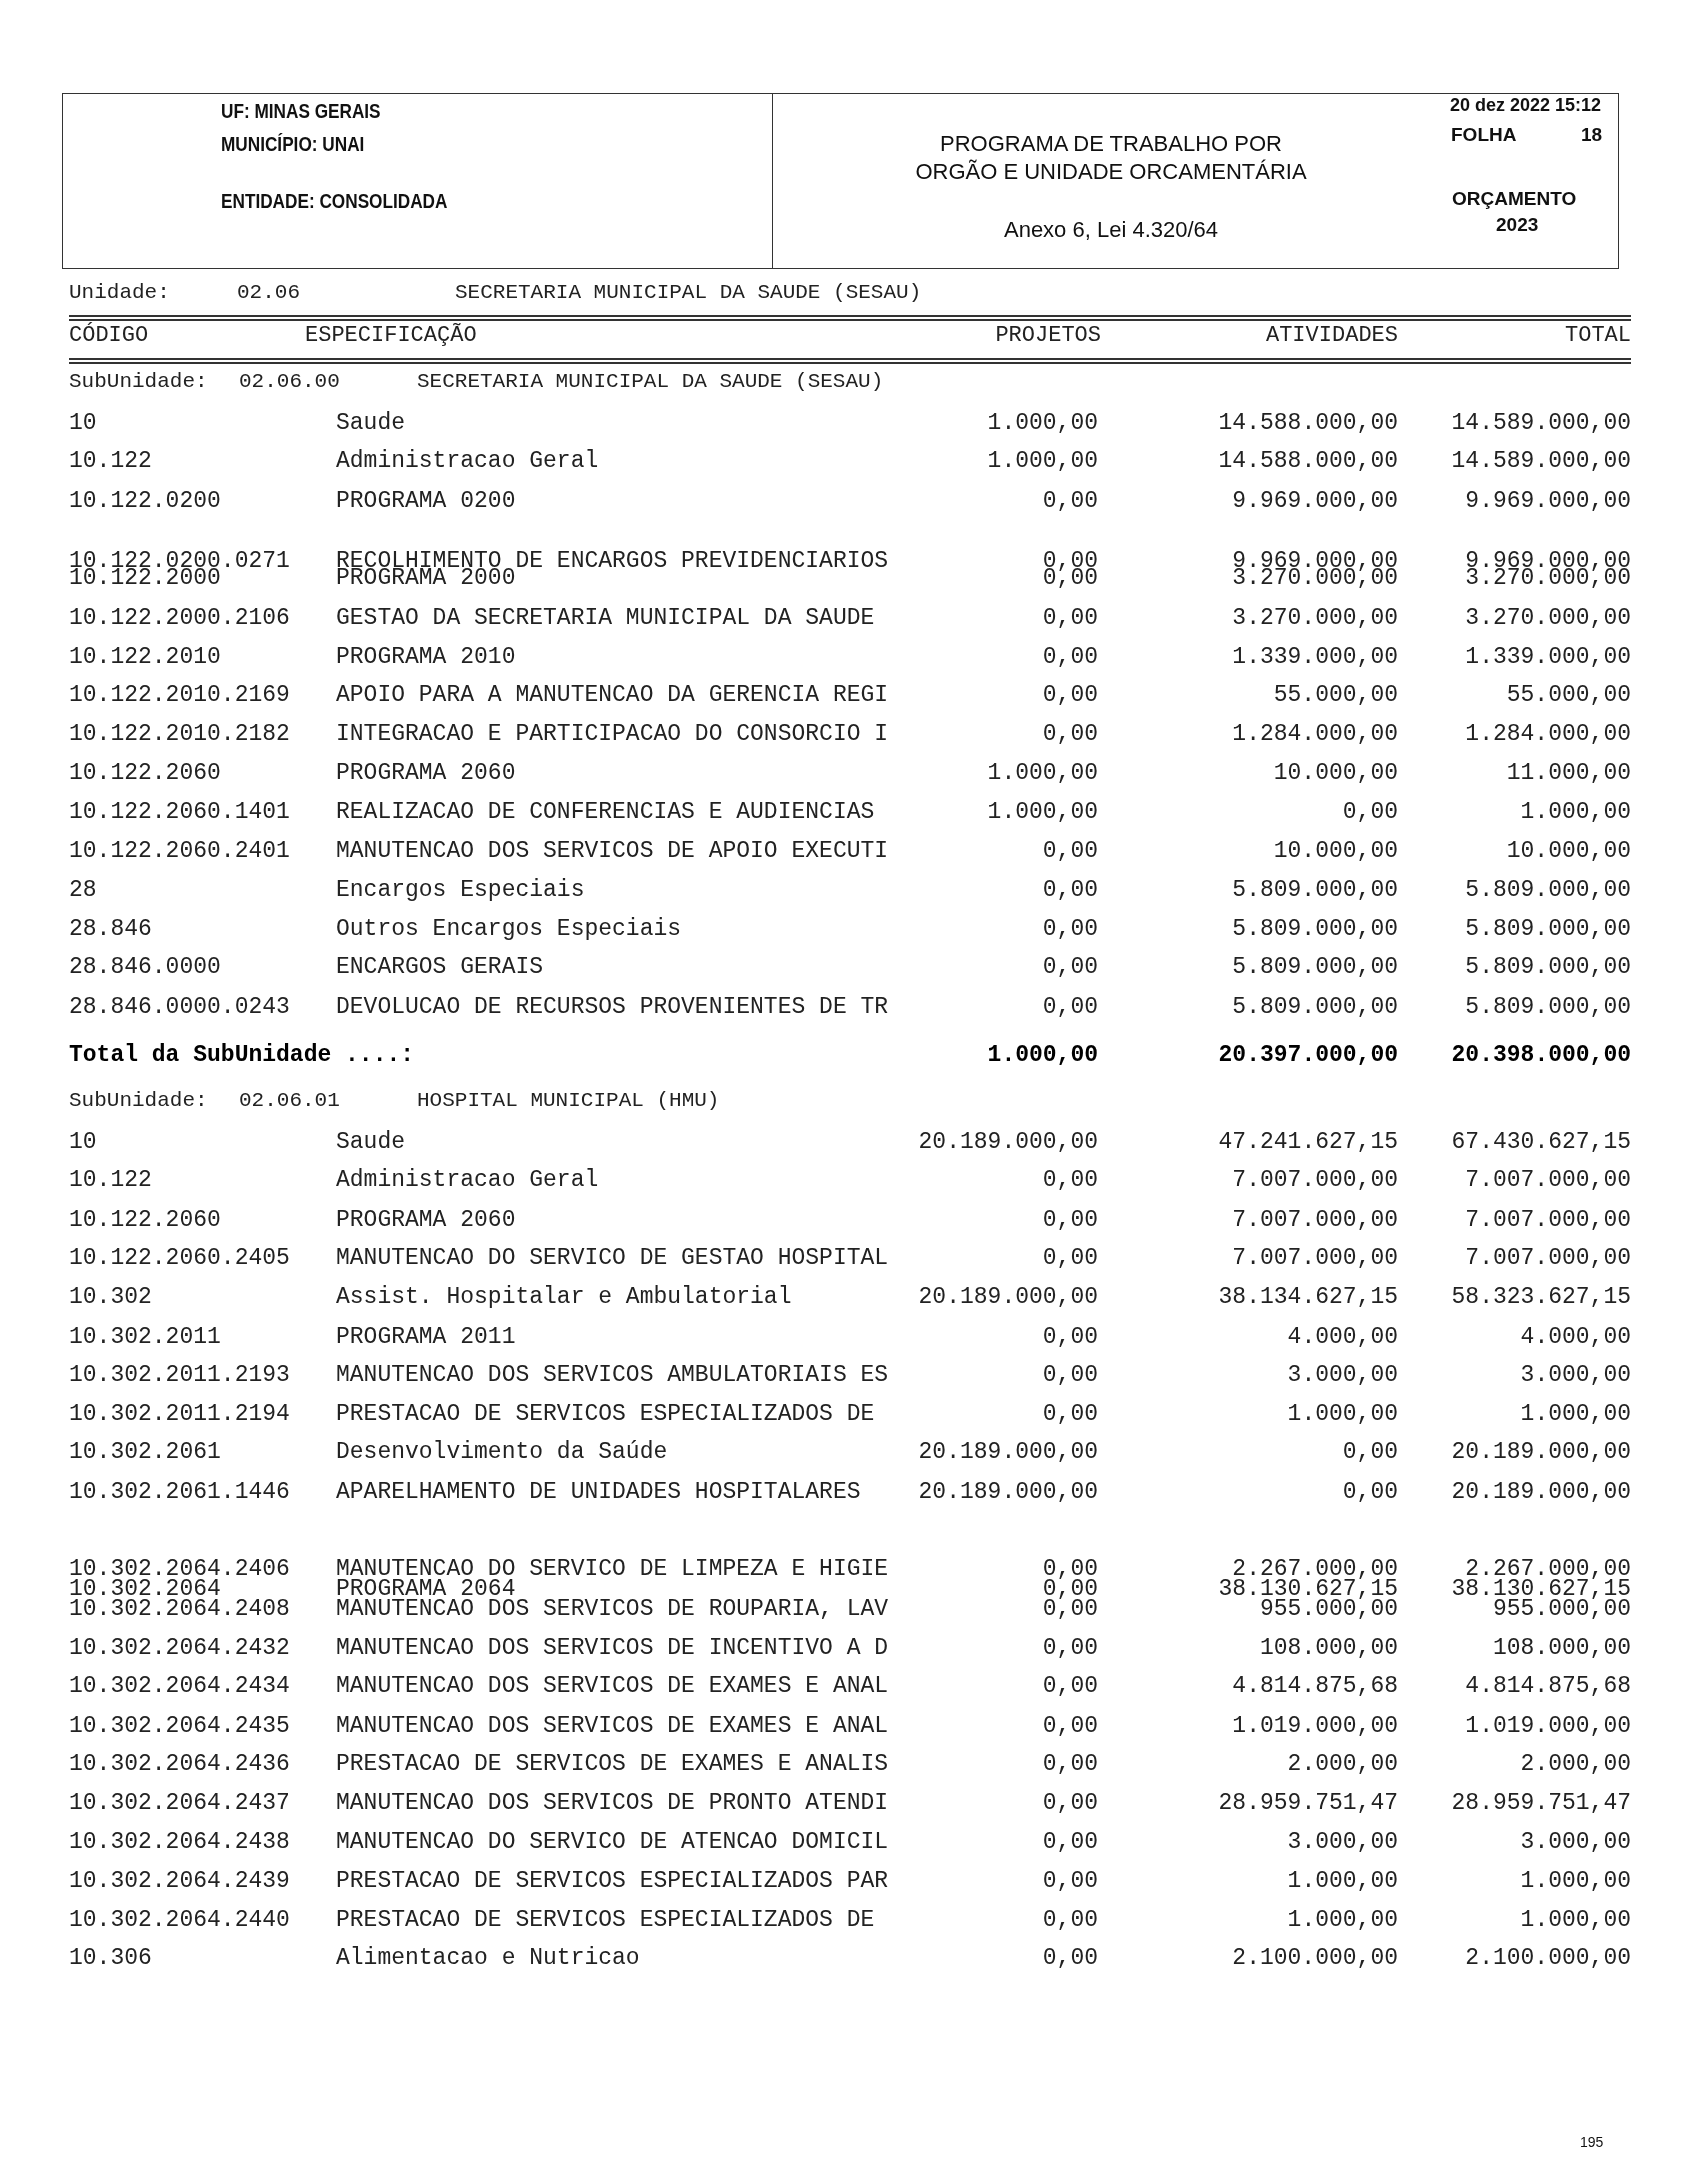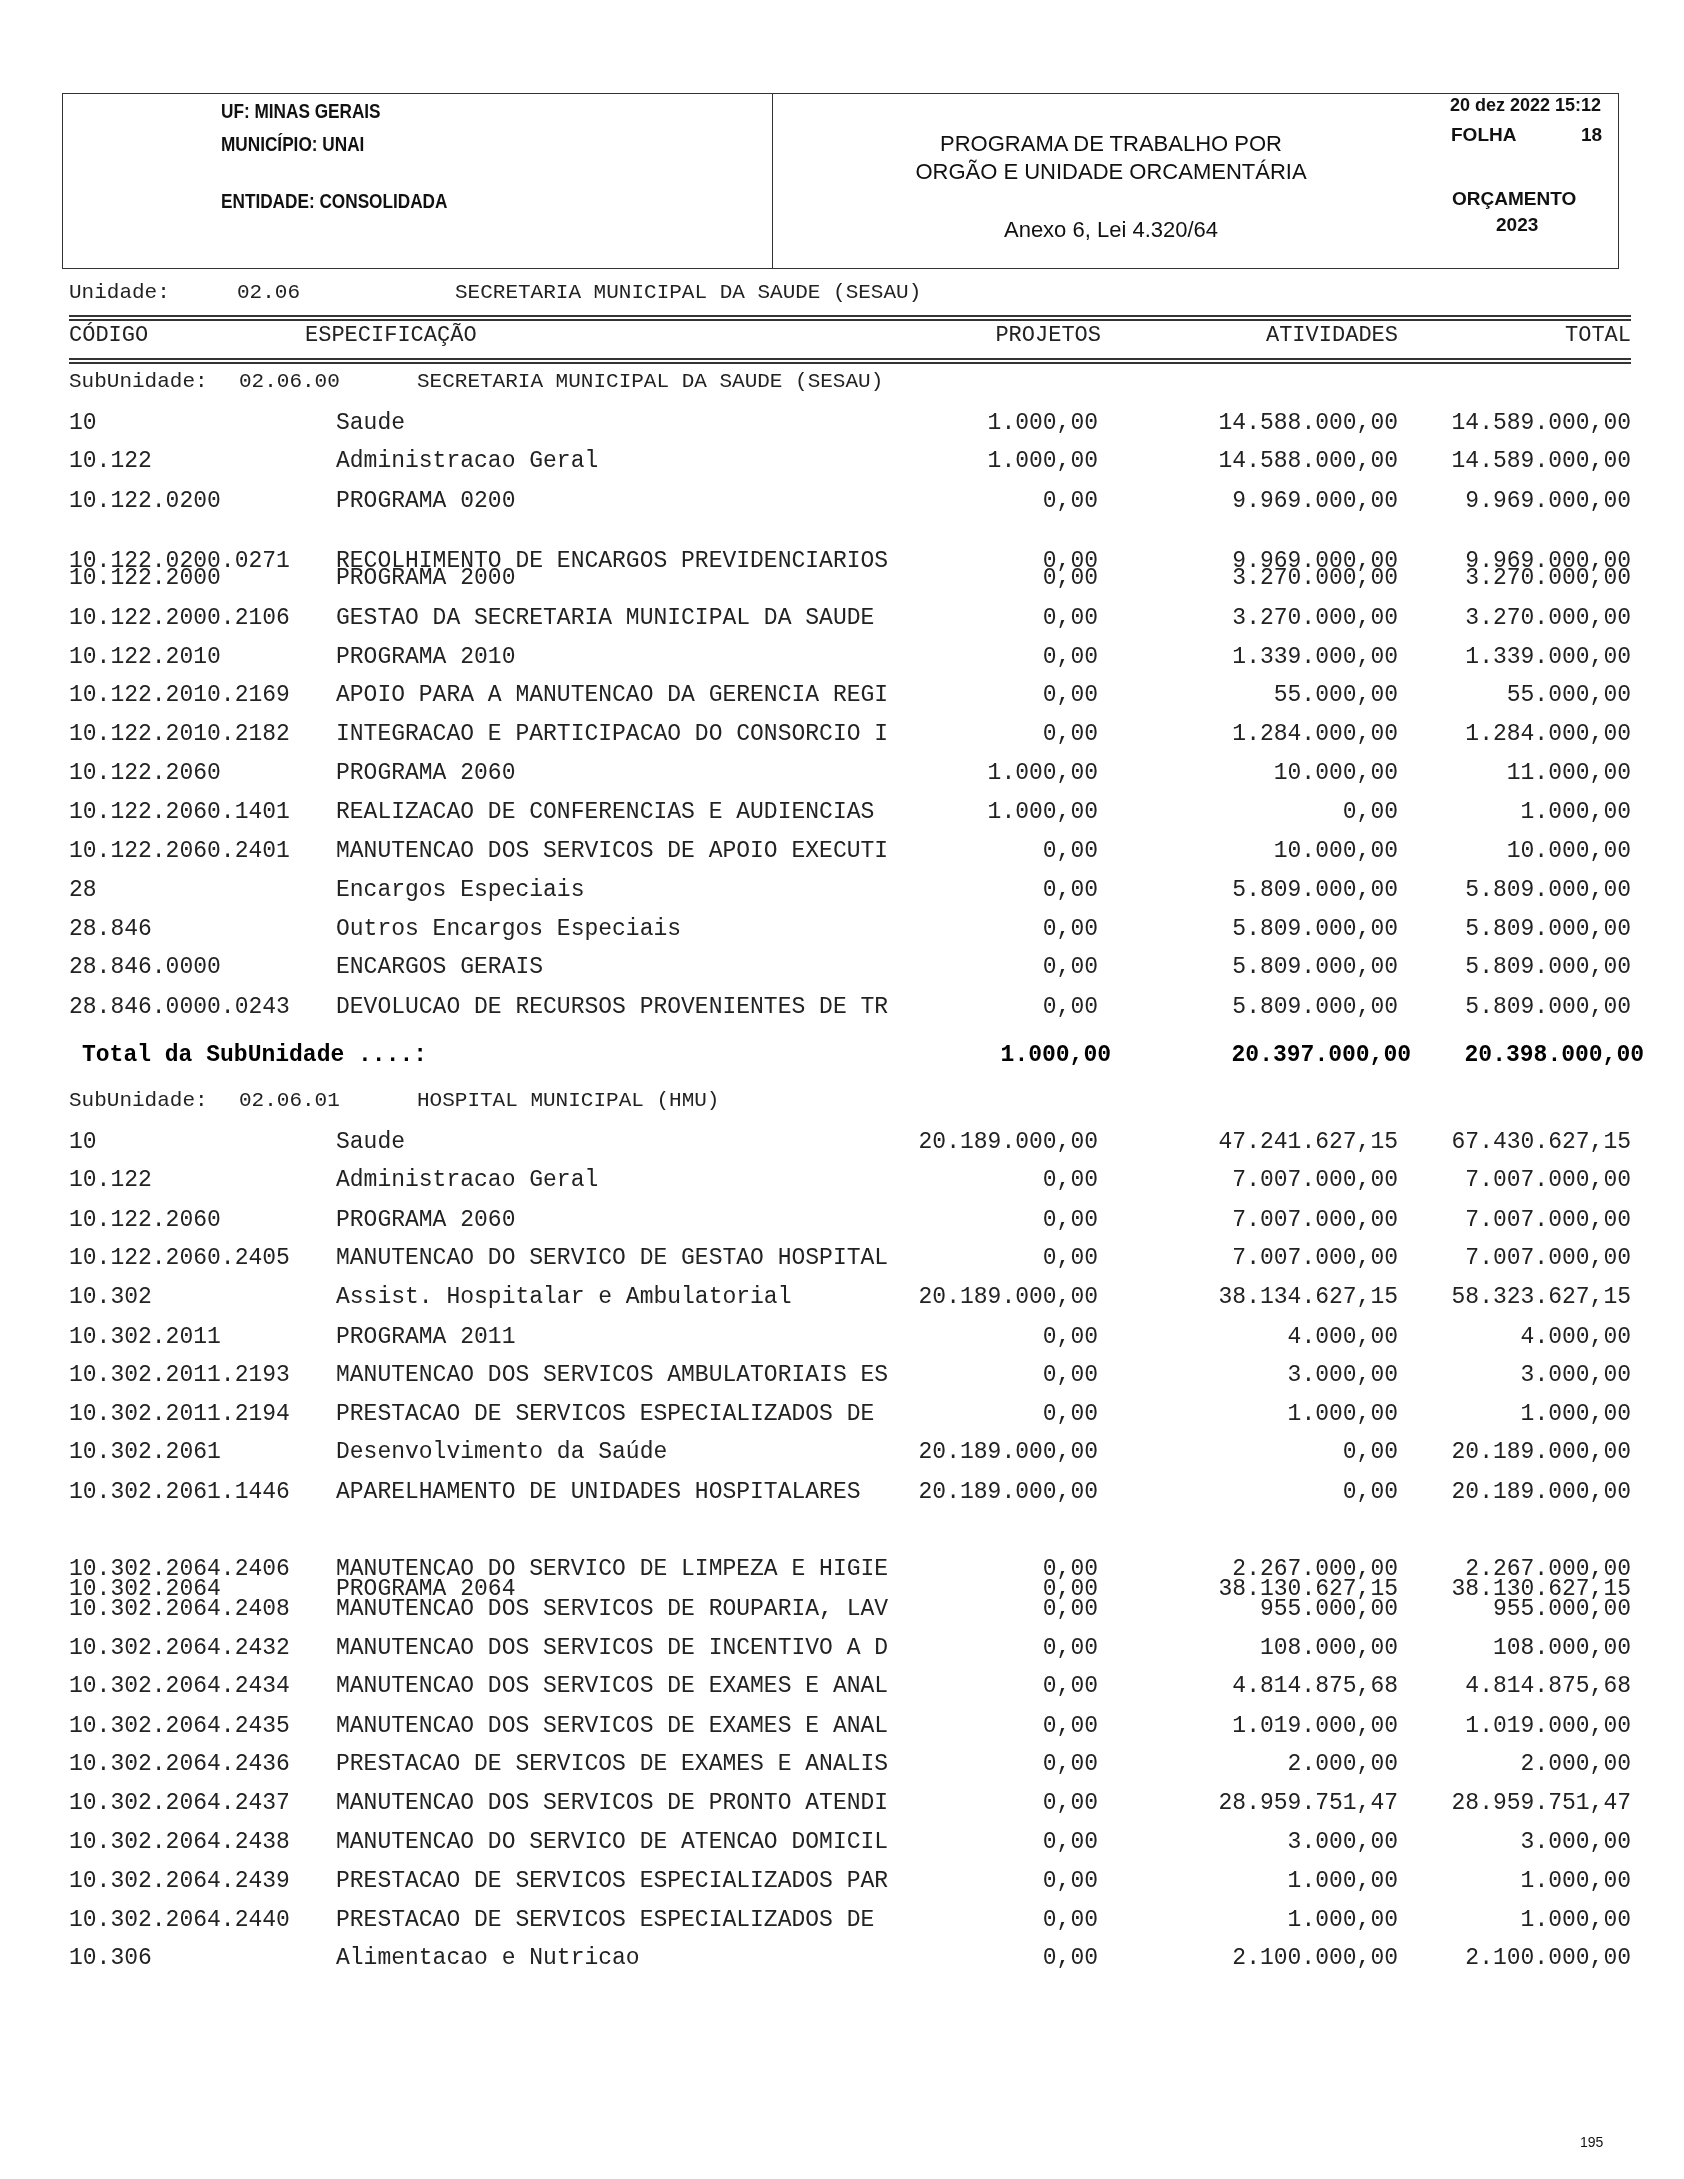--- a/index.html
+++ b/index.html
@@ -72,21 +72,21 @@
     <div class="row mono " style="top: 644px;"><span class="c-code">10.122.2010</span><span class="c-spec">PROGRAMA 2010</span><span class="c-proj">0,00</span><span class="c-ativ">1.339.000,00</span><span class="c-tot">1.339.000,00</span></div>
     <div class="row mono " style="top: 682px;"><span class="c-code">10.122.2010.2169</span><span class="c-spec">APOIO PARA A MANUTENCAO DA GERENCIA REGI</span><span class="c-proj">0,00</span><span class="c-ativ">55.000,00</span><span class="c-tot">55.000,00</span></div>
     <div class="row mono " style="top: 721px;"><span class="c-code">10.122.2010.2182</span><span class="c-spec">INTEGRACAO E PARTICIPACAO DO CONSORCIO I</span><span class="c-proj">0,00</span><span class="c-ativ">1.284.000,00</span><span class="c-tot">1.284.000,00</span></div>
     <div class="row mono " style="top: 760px;"><span class="c-code">10.122.2060</span><span class="c-spec">PROGRAMA 2060</span><span class="c-proj">1.000,00</span><span class="c-ativ">10.000,00</span><span class="c-tot">11.000,00</span></div>
     <div class="row mono " style="top: 799px;"><span class="c-code">10.122.2060.1401</span><span class="c-spec">REALIZACAO DE CONFERENCIAS E AUDIENCIAS</span><span class="c-proj">1.000,00</span><span class="c-ativ">0,00</span><span class="c-tot">1.000,00</span></div>
     <div class="row mono " style="top: 838px;"><span class="c-code">10.122.2060.2401</span><span class="c-spec">MANUTENCAO DOS SERVICOS DE APOIO EXECUTI</span><span class="c-proj">0,00</span><span class="c-ativ">10.000,00</span><span class="c-tot">10.000,00</span></div>
     <div class="row mono " style="top: 877px;"><span class="c-code">28</span><span class="c-spec">Encargos Especiais</span><span class="c-proj">0,00</span><span class="c-ativ">5.809.000,00</span><span class="c-tot">5.809.000,00</span></div>
     <div class="row mono " style="top: 916px;"><span class="c-code">28.846</span><span class="c-spec">Outros Encargos Especiais</span><span class="c-proj">0,00</span><span class="c-ativ">5.809.000,00</span><span class="c-tot">5.809.000,00</span></div>
     <div class="row mono " style="top: 954px;"><span class="c-code">28.846.0000</span><span class="c-spec">ENCARGOS GERAIS</span><span class="c-proj">0,00</span><span class="c-ativ">5.809.000,00</span><span class="c-tot">5.809.000,00</span></div>
     <div class="row mono " style="top: 994px;"><span class="c-code">28.846.0000.0243</span><span class="c-spec">DEVOLUCAO DE RECURSOS PROVENIENTES DE TR</span><span class="c-proj">0,00</span><span class="c-ativ">5.809.000,00</span><span class="c-tot">5.809.000,00</span></div>
-    <div class="row mono bold" style="top: 1042px; margin-left: 13px;"><span class="c-code">Total da SubUnidade ....:</span><span class="c-proj">1.000,00</span><span class="c-ativ">20.397.000,00</span><span class="c-tot">20.398.000,00</span></div>
+    <div class="row mono bold" style="top: 1042px;"><span class="c-code">Total da SubUnidade ....:</span><span class="c-proj">1.000,00</span><span class="c-ativ">20.397.000,00</span><span class="c-tot">20.398.000,00</span></div>
     <div class="row mono sub" style="top: 1089px;"><span class="c-code">SubUnidade:</span><span class="" style="left:170px;">02.06.01</span><span class="" style="left:348px;">HOSPITAL MUNICIPAL (HMU)</span></div>
     <div class="row mono " style="top: 1129px;"><span class="c-code">10</span><span class="c-spec">Saude</span><span class="c-proj">20.189.000,00</span><span class="c-ativ">47.241.627,15</span><span class="c-tot">67.430.627,15</span></div>
     <div class="row mono " style="top: 1167px;"><span class="c-code">10.122</span><span class="c-spec">Administracao Geral</span><span class="c-proj">0,00</span><span class="c-ativ">7.007.000,00</span><span class="c-tot">7.007.000,00</span></div>
     <div class="row mono " style="top: 1207px;"><span class="c-code">10.122.2060</span><span class="c-spec">PROGRAMA 2060</span><span class="c-proj">0,00</span><span class="c-ativ">7.007.000,00</span><span class="c-tot">7.007.000,00</span></div>
     <div class="row mono " style="top: 1245px;"><span class="c-code">10.122.2060.2405</span><span class="c-spec">MANUTENCAO DO SERVICO DE GESTAO HOSPITAL</span><span class="c-proj">0,00</span><span class="c-ativ">7.007.000,00</span><span class="c-tot">7.007.000,00</span></div>
     <div class="row mono " style="top: 1284px;"><span class="c-code">10.302</span><span class="c-spec">Assist. Hospitalar e Ambulatorial</span><span class="c-proj">20.189.000,00</span><span class="c-ativ">38.134.627,15</span><span class="c-tot">58.323.627,15</span></div>
     <div class="row mono " style="top: 1324px;"><span class="c-code">10.302.2011</span><span class="c-spec">PROGRAMA 2011</span><span class="c-proj">0,00</span><span class="c-ativ">4.000,00</span><span class="c-tot">4.000,00</span></div>
     <div class="row mono " style="top: 1362px;"><span class="c-code">10.302.2011.2193</span><span class="c-spec">MANUTENCAO DOS SERVICOS AMBULATORIAIS ES</span><span class="c-proj">0,00</span><span class="c-ativ">3.000,00</span><span class="c-tot">3.000,00</span></div>
     <div class="row mono " style="top: 1401px;"><span class="c-code">10.302.2011.2194</span><span class="c-spec">PRESTACAO DE SERVICOS ESPECIALIZADOS DE</span><span class="c-proj">0,00</span><span class="c-ativ">1.000,00</span><span class="c-tot">1.000,00</span></div>
     <div class="row mono " style="top: 1439px;"><span class="c-code">10.302.2061</span><span class="c-spec">Desenvolvimento da Saúde</span><span class="c-proj">20.189.000,00</span><span class="c-ativ">0,00</span><span class="c-tot">20.189.000,00</span></div>

